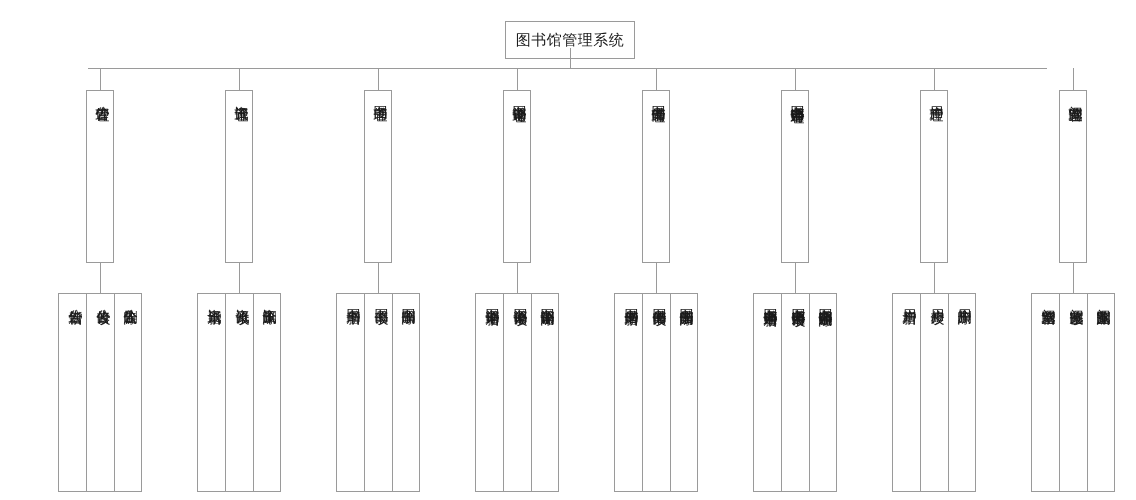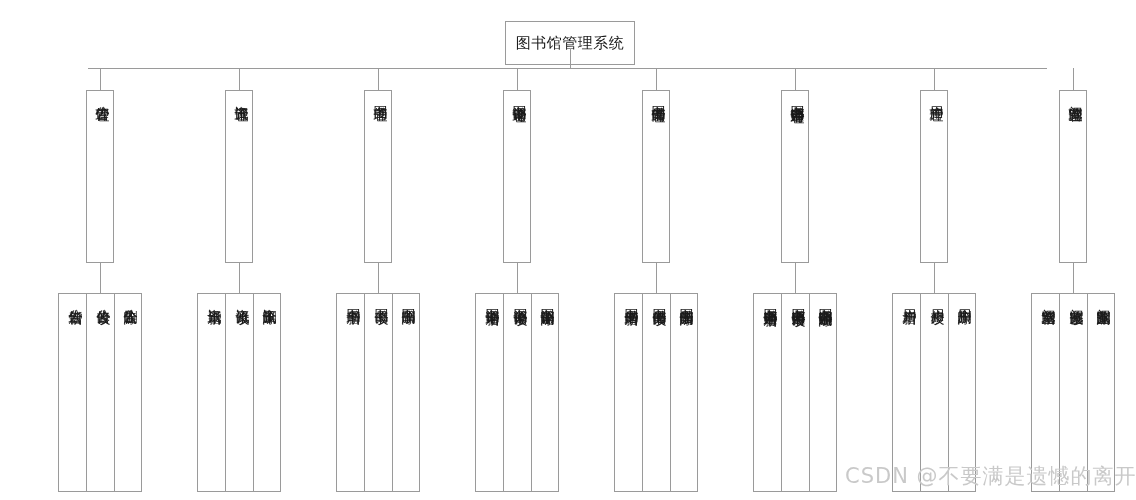--- a/index.html
+++ b/index.html
@@ -29,21 +29,21 @@
     width: 0;
     border-left: 1px solid #9a9a9a;
   }
 
   
   .root-box {
     position: absolute;
     left: 505px;
     top: 21px;
     width: 130px;
-    height: 44px;
+    height: 38px;
     border: 1px solid #9a9a9a;
     background: #ffffff;
     box-sizing: border-box;
     display: flex;
     align-items: center;
     justify-content: center;
     font-size: 15px;
     color: #1a1a1a;
     letter-spacing: 0.5px;
     white-space: nowrap;
@@ -255,15 +255,14 @@
         </div>
         <div class="leaf-cell">
           <span class="vtext">阅览室修改</span>
         </div>
         <div class="leaf-cell">
           <span class="vtext">阅览室删除</span>
         </div>
       </div>
     </div>
 
-  <div class="watermark">CSDN @不要满是遗憾的离开</div>
 
 </div>
 
 </body></html>

